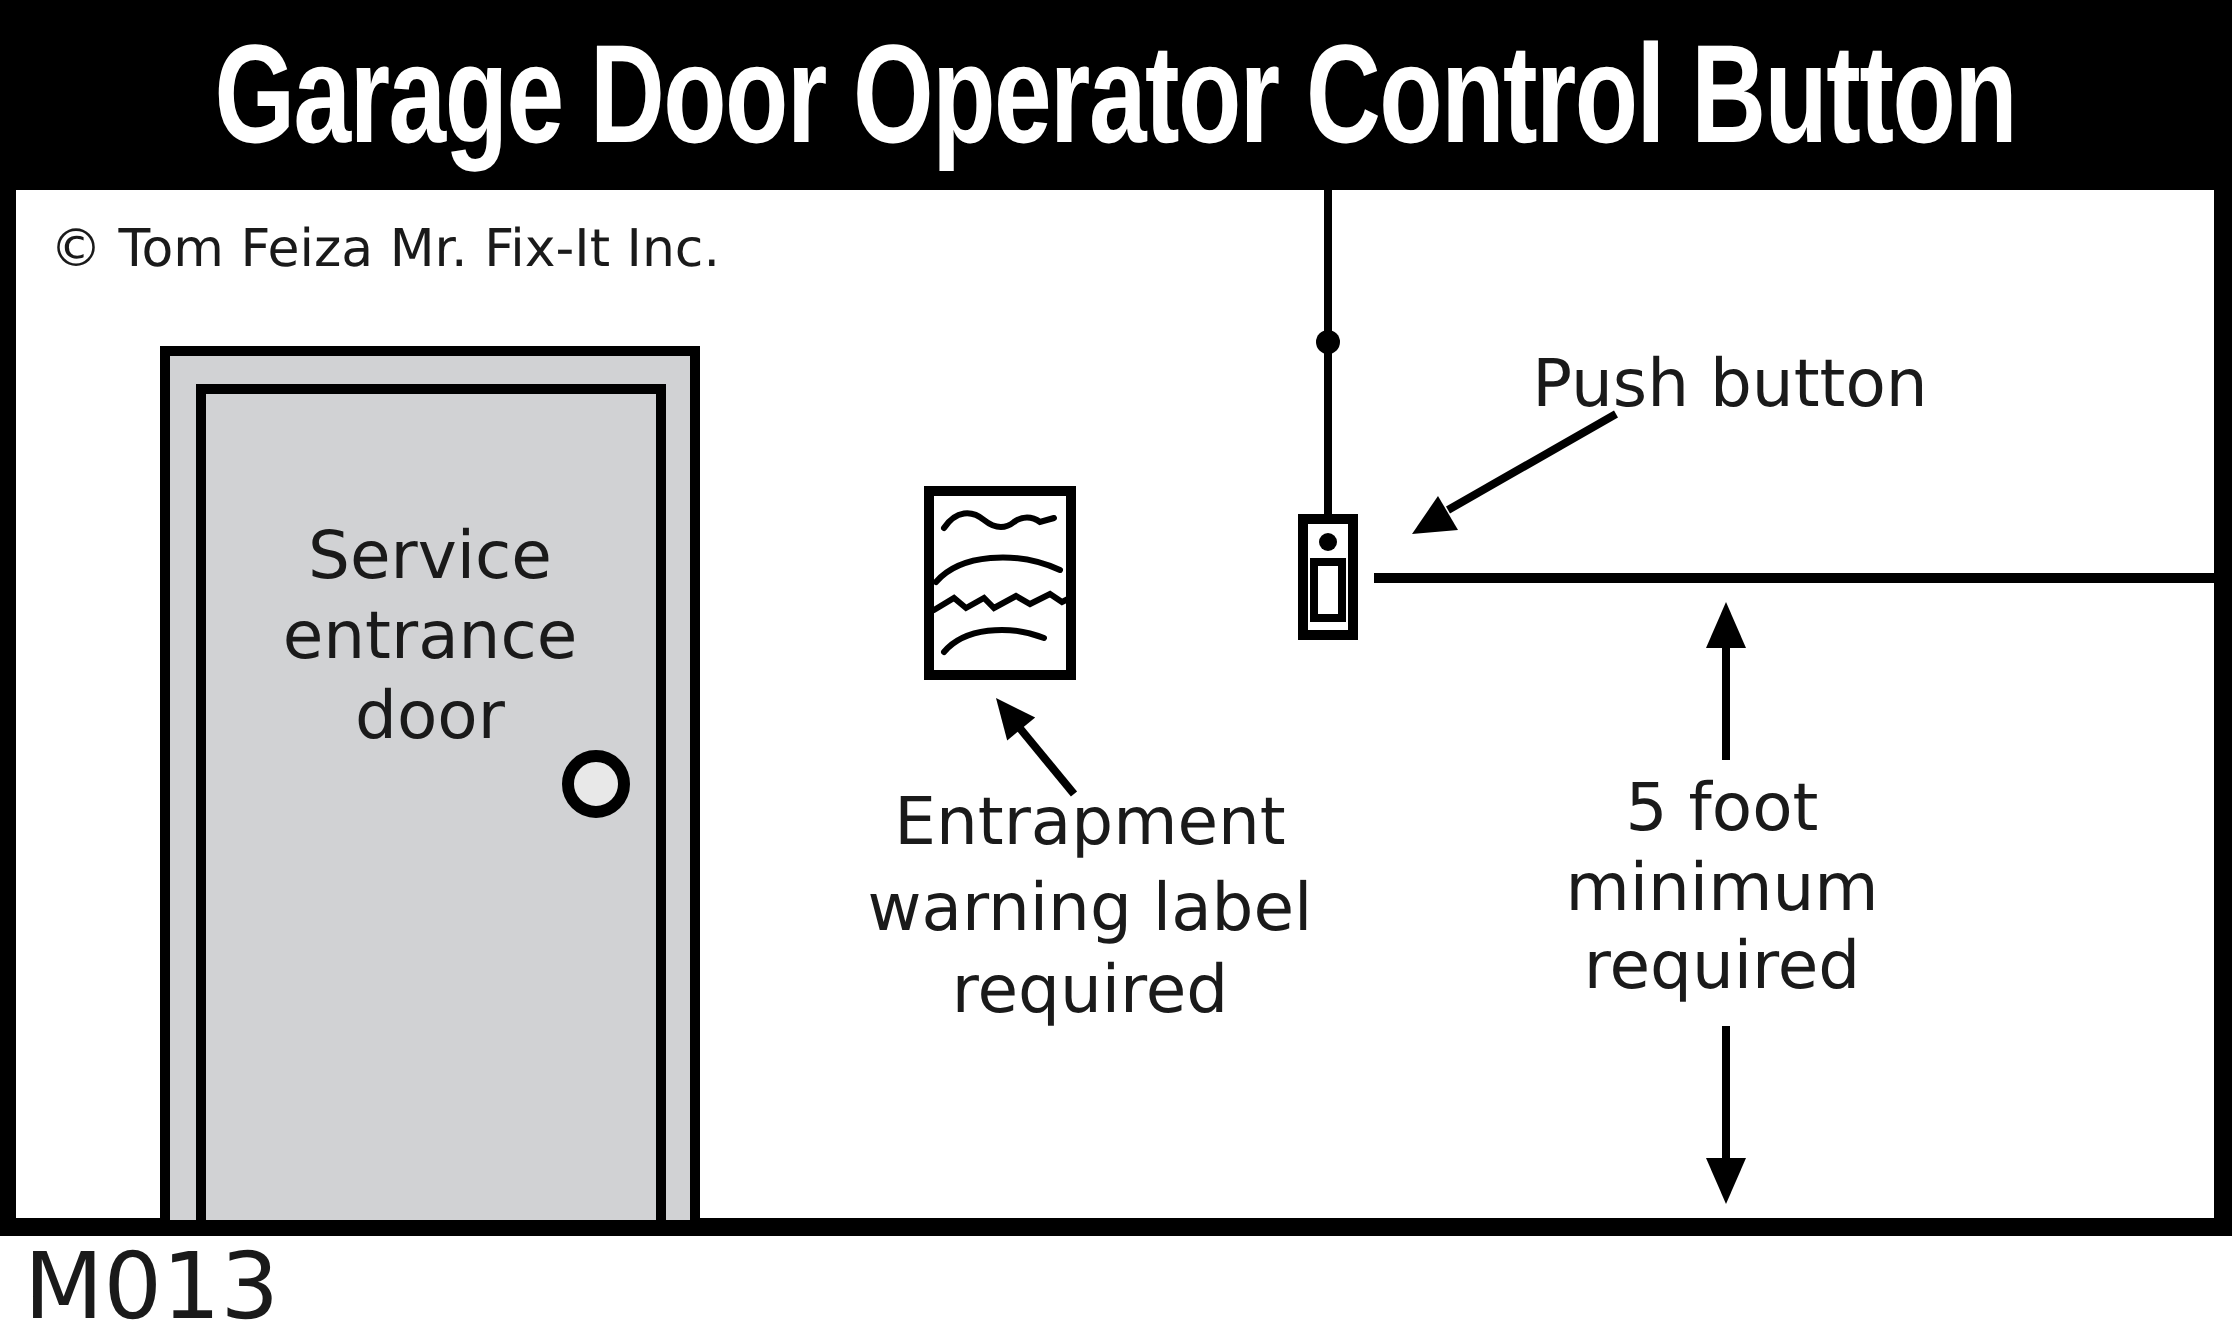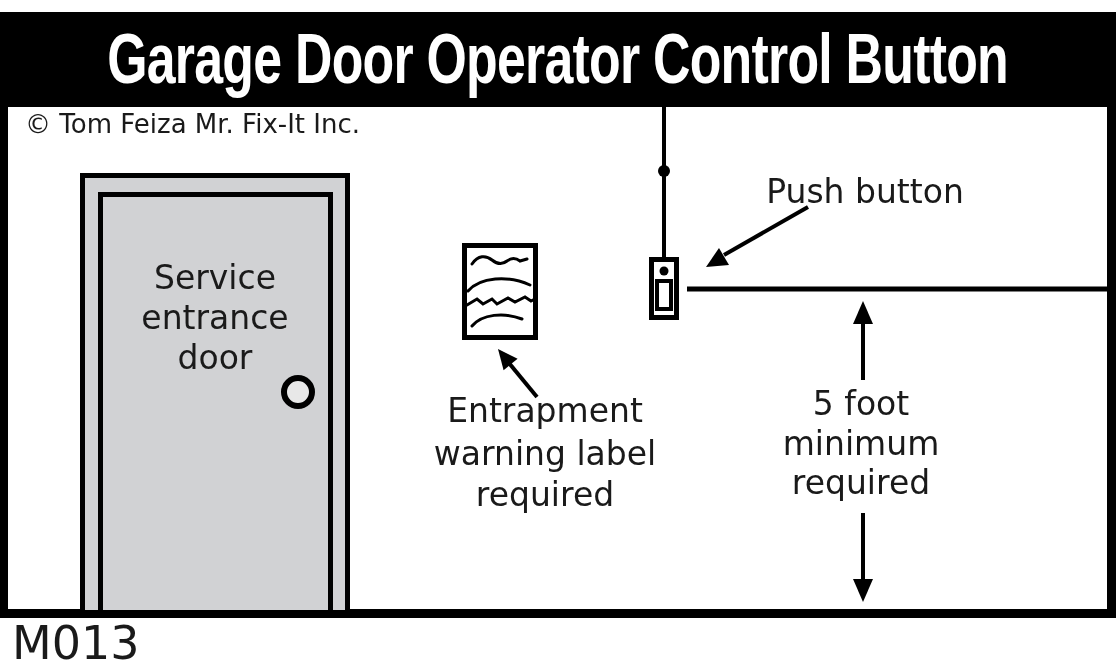--- a/index.html
+++ b/index.html
@@ -6,21 +6,21 @@
   .canvas {
     position: relative;
     width: 1116px;
     height: 666px;
     background: #ffffff;
     overflow: hidden;
     font-family: "DejaVu Sans", sans-serif;
   }
   .title-bar {
     position: absolute;
-    left: 0; top: 12px;
+    left: 0; top: 0;
     width: 1116px; height: 95px;
     background: #000000;
     display: flex;
     align-items: center;
     justify-content: center;
     text-align: center;
   }
   .title-text {
     color: #ffffff;
     font-family: "Liberation Sans", sans-serif;

